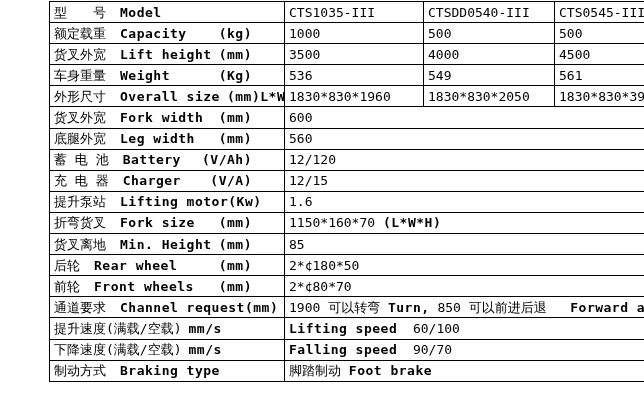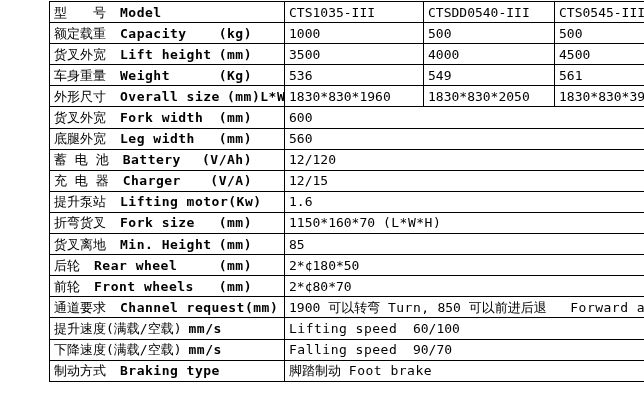--- a/index.html
+++ b/index.html
@@ -24,21 +24,21 @@
     vertical-align:middle;
   }
   td.label{padding-left:6px;}
   td.label .cellflex{display:flex;align-items:center;width:100%;}
   .zh{font-weight:normal;}
   .en{font-weight:bold;margin-left:14px;letter-spacing:0.5px;}
   .unit{font-weight:bold;margin-left:auto;margin-right:28px;letter-spacing:0.5px;}
   td.label.inline .unit{margin-left:7px;margin-right:0;}
   td.val{padding-left:6px;font-weight:normal;margin-top:48px;}
   .seg{white-space:pre;}
-  .seg.b{font-weight:normal;letter-spacing:0.5px;}
+  .seg.b{font-weight:bold;letter-spacing:0.5px;}
 </style>
 </head>
 <body>
 
 <div class="sheet">
   <table class="spec">
     <colgroup>
       <col style="width:235px">
       <col style="width:139px">
       <col style="width:131px">

